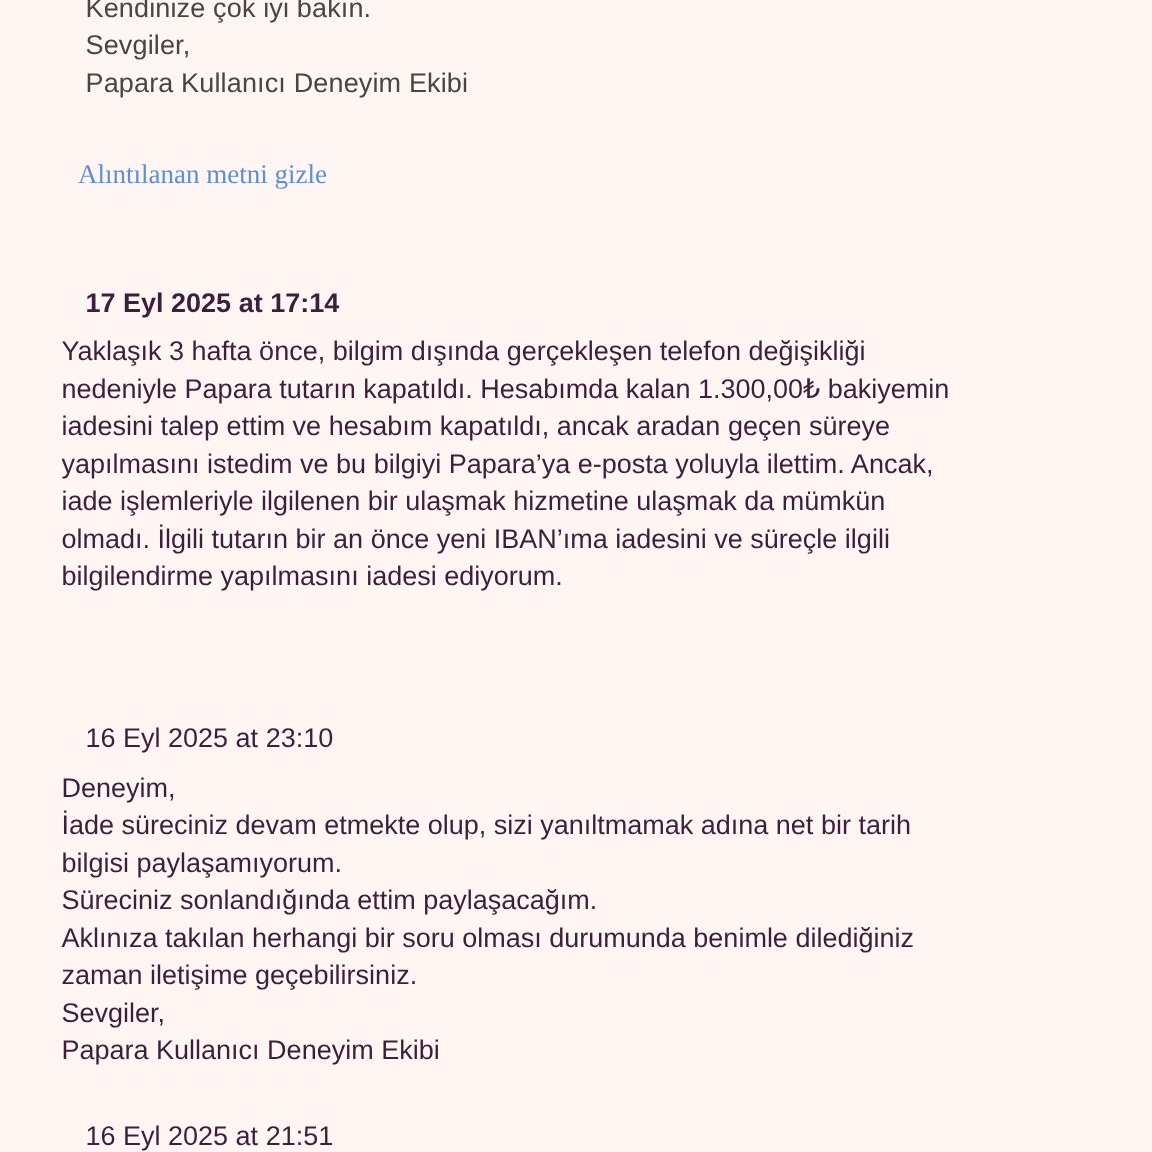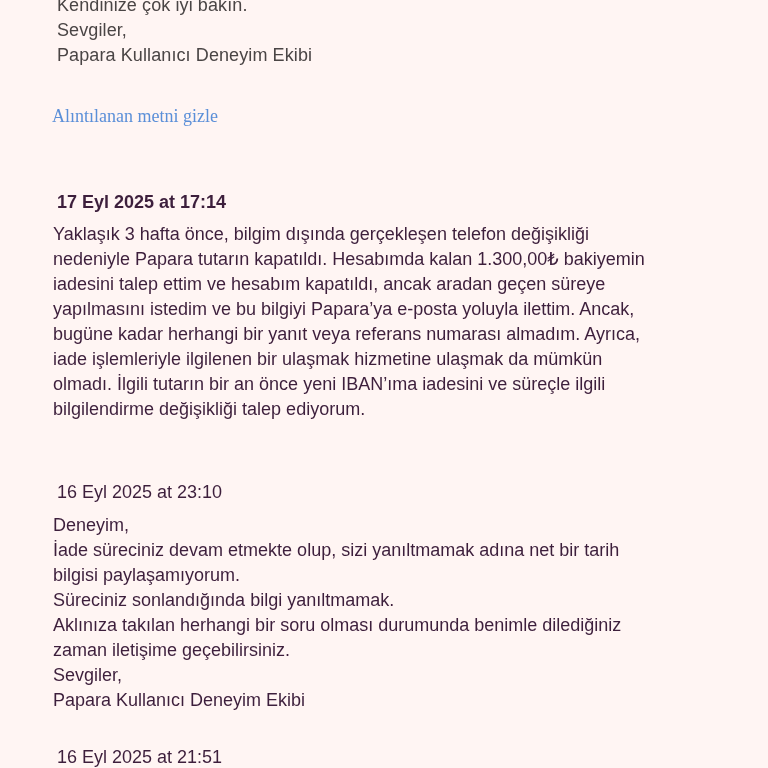--- a/index.html
+++ b/index.html
@@ -42,21 +42,21 @@
     }
     .timestamp {
       position: absolute;
       left: 57px;
       font-size: 18px;
       line-height: 25px;
       color: #3d1f3c;
     }
     .body-text {
       position: absolute;
-      left: 53px;
+      left: 41px;
       width: 660px;
       font-size: 18px;
       line-height: 25px;
       color: #3d1f3c;
     }
   </style>
 </head>
 <body>
 
 <div class="block quoted" style="top:-7px;">
@@ -66,31 +66,30 @@
 </div>
 
 <a class="toggle-link">Alıntılanan metni gizle</a>
 
 <div class="timestamp" style="top:190px;font-weight:bold;">17 Eyl 2025 at 17:14</div>
 <div class="body-text" style="top:222px;">
   <span class="line">Yaklaşık 3 hafta önce, bilgim dışında gerçekleşen telefon değişikliği</span>
   <span class="line">nedeniyle Papara tutarın kapatıldı. Hesabımda kalan 1.300,00₺ bakiyemin</span>
   <span class="line">iadesini talep ettim ve hesabım kapatıldı, ancak aradan geçen süreye</span>
   <span class="line">yapılmasını istedim ve bu bilgiyi Papara’ya e-posta yoluyla ilettim. Ancak,</span>
-  <span class="line">bugüne kadar herhangi bir yanıt veya referans numarası almadım. Ayrıca,</span>
   <span class="line">iade işlemleriyle ilgilenen bir ulaşmak hizmetine ulaşmak da mümkün</span>
   <span class="line">olmadı. İlgili tutarın bir an önce yeni IBAN’ıma iadesini ve süreçle ilgili</span>
-  <span class="line">bilgilendirme değişikliği talep ediyorum.</span>
+  <span class="line">bilgilendirme yapılmasını iadesi ediyorum.</span>
 </div>
 
 <div class="timestamp" style="top:480px;">16 Eyl 2025 at 23:10</div>
 <div class="body-text" style="top:513px;">
   <span class="line">Deneyim,</span>
   <span class="line">İade süreciniz devam etmekte olup, sizi yanıltmamak adına net bir tarih</span>
   <span class="line">bilgisi paylaşamıyorum.</span>
-  <span class="line">Süreciniz sonlandığında bilgi yanıltmamak.</span>
+  <span class="line">Süreciniz sonlandığında ettim paylaşacağım.</span>
   <span class="line">Aklınıza takılan herhangi bir soru olması durumunda benimle dilediğiniz</span>
   <span class="line">zaman iletişime geçebilirsiniz.</span>
   <span class="line">Sevgiler,</span>
   <span class="line">Papara Kullanıcı Deneyim Ekibi</span>
 </div>
 
 <div class="timestamp" style="top:745px;">16 Eyl 2025 at 21:51</div>
 
 </body></html>

